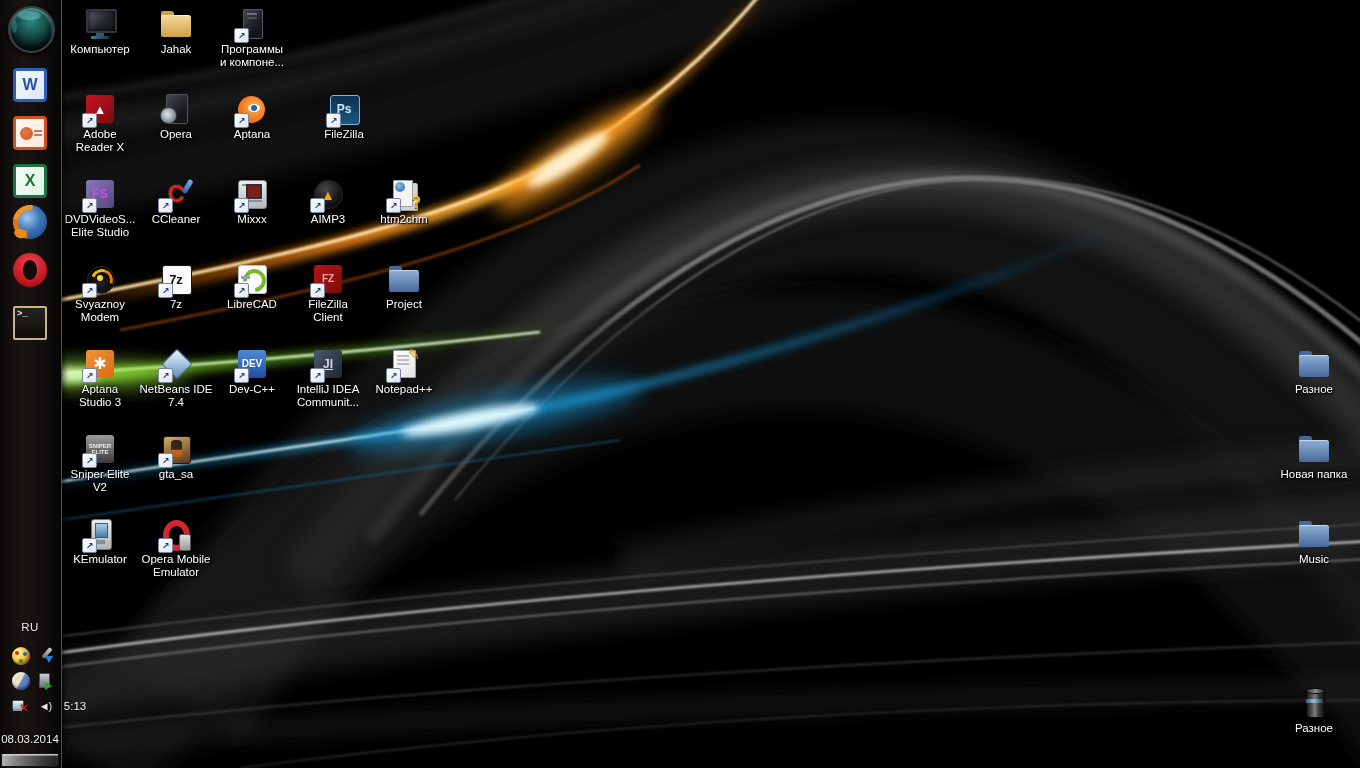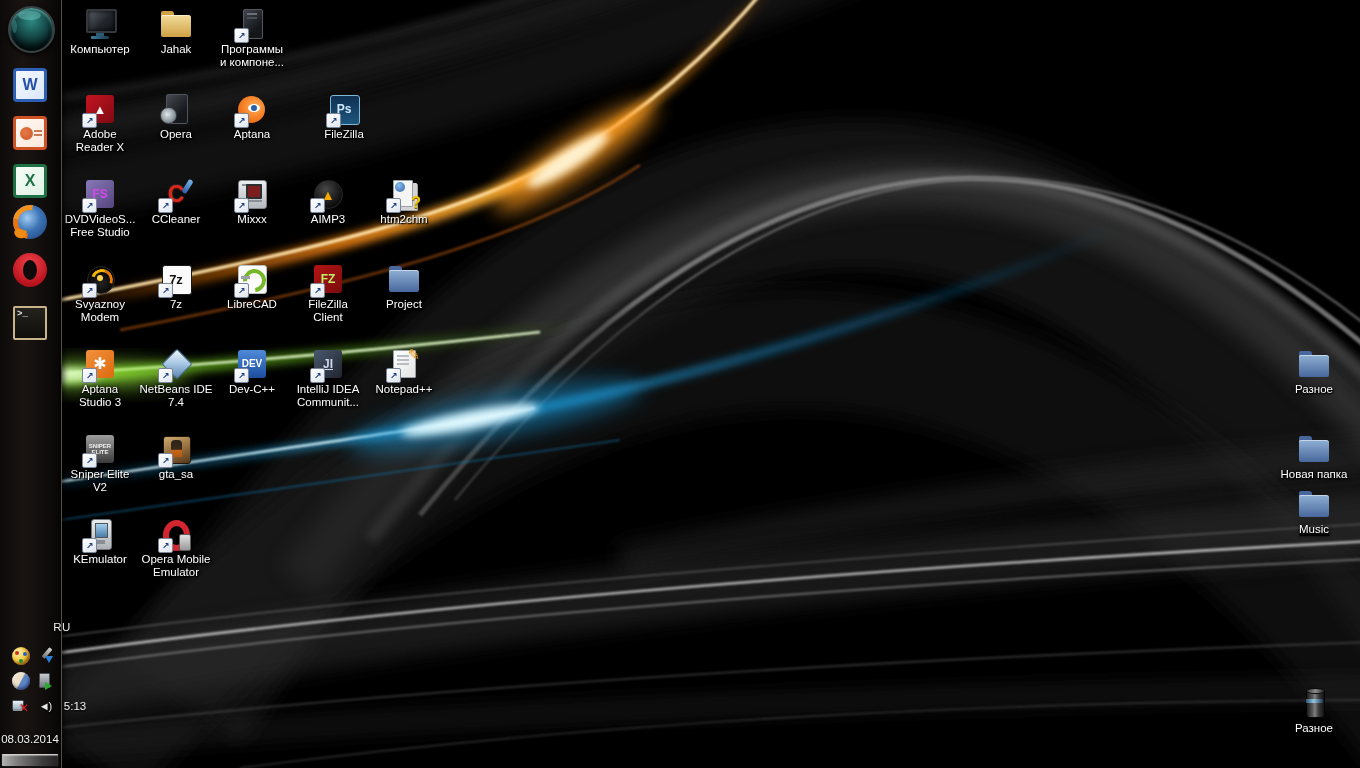--- a/index.html
+++ b/index.html
@@ -147,21 +147,21 @@
   .tb-firefox::after{content:"";position:absolute;left:1px;bottom:1px;width:12px;height:9px;background:#ef8a14;
       border-radius:60% 10% 60% 70%;transform:rotate(18deg);z-index:1;}
   .tb-opera .box{border-radius:50%;background:radial-gradient(circle at 50% 32%,#f2444c,#bc141f 68%,#860a12);}
   .tb-opera::after{content:"";position:absolute;left:10px;top:7px;width:14px;height:20px;border-radius:50%;
       background:#0e0b0a;z-index:1;}
   .tb-terminal .box{background:linear-gradient(180deg,#25231e,#0e0d0b);border:2px solid #c8b488;border-radius:2px;}
   .tb-terminal .t{align-items:flex-start;justify-content:flex-start;padding:3px 0 0 4px;
       font-family:"Liberation Mono","DejaVu Sans Mono",monospace;font-size:9px;color:#e4e4e4;}
 
   .lang{position:absolute;left:0;top:621px;width:60px;text-align:center;color:#ececec;font-size:11.5px;
-      letter-spacing:.5px;text-shadow:0 1px 1px #000;cursor:pointer;padding-left:32px;}
+      letter-spacing:.5px;text-shadow:0 1px 1px #000;cursor:pointer;}
   .tico{position:absolute;width:18px;height:18px;cursor:pointer;}
   .tico .t{position:absolute;inset:0;display:flex;align-items:center;justify-content:center;}
   .ti-color-ball{border-radius:50%;background:radial-gradient(circle at 35% 30%,#fff2a8,#f0c233 55%,#bc7e10);
       box-shadow:inset -2px -2px 3px rgba(110,55,0,.65);}
   .ti-color-ball::after{content:"";position:absolute;left:3px;top:4px;width:4px;height:4px;border-radius:50%;
       background:#d03020;box-shadow:8px 1px 0 #2a62c2,4px 8px 0 #1e9040;}
   .ti-tool-download::before{content:"";position:absolute;left:8px;top:0;width:4px;height:12px;border-radius:1px;
       background:linear-gradient(180deg,#d2d2d2,#6e6e6e);transform:rotate(40deg);}
   .ti-tool-download::after{content:"";position:absolute;left:8px;top:9px;width:0;height:0;
       border:4px solid transparent;border-top:7px solid #2a7fd8;}
@@ -306,21 +306,21 @@
         </div>
         <div class="lbl">FileZilla</div>
       </div>
       <div class="dicon" style="left: 57px; top: 177px;">
         <div class="art k-sq">
           <div class="box" style="background: linear-gradient(135deg, rgb(136, 120, 184), rgb(85, 69, 126));"></div>
           <span class="t" style="color: #d946ef; font-size: 12px;">FS</span>
           <div class="sc">↗</div>
         </div>
         <div class="lbl">DVDVideoS...
-Free Studio</div>
+Elite Studio</div>
       </div>
       <div class="dicon" style="left: 133px; top: 177px;">
         <div class="art k-ccleaner">
           <div class="box"></div>
           <span class="t">C</span>
           <div class="sc">↗</div>
         </div>
         <div class="lbl">CCleaner</div>
       </div>
       <div class="dicon" style="left: 209px; top: 177px;">
@@ -365,21 +365,21 @@
       <div class="dicon" style="left: 209px; top: 262px;">
         <div class="art k-ring">
           <div class="box"></div>
           <div class="sc">↗</div>
         </div>
         <div class="lbl">LibreCAD</div>
       </div>
       <div class="dicon" style="left: 285px; top: 262px;">
         <div class="art k-sq">
           <div class="box" style="background: linear-gradient(135deg, rgb(180, 20, 20), rgb(122, 12, 12));"></div>
-          <span class="t" style="color: #bef264; font-size: 12px;">FZ</span>
+          <span class="t" style="color: #fca5a5; font-size: 10px;">FZ</span>
           <div class="sc">↗</div>
         </div>
         <div class="lbl">FileZilla
 Client</div>
       </div>
       <div class="dicon" style="left: 361px; top: 262px;">
         <div class="art k-folder" style="--fc1: #8fb0d4; --fc2: #48679c;">
           <div class="box"></div>
         </div>
         <div class="lbl">Project</div>
@@ -463,21 +463,21 @@
           <div class="box"></div>
         </div>
         <div class="lbl">Разное</div>
       </div>
       <div class="dicon" style="left: 1271px; top: 432px;">
         <div class="art k-folder" style="--fc1: #8fb0d4; --fc2: #48679c;">
           <div class="box"></div>
         </div>
         <div class="lbl">Новая папка</div>
       </div>
-      <div class="dicon" style="left: 1271px; top: 487px; text-decoration: underline;">
+      <div class="dicon" style="left: 1271px; top: 517px;">
         <div class="art k-folder" style="--fc1: #8fb0d4; --fc2: #48679c;">
           <div class="box"></div>
         </div>
         <div class="lbl">Music</div>
       </div>
       <div class="dicon" style="left: 1271px; top: 686px;">
         <div class="art k-bin">
           <div class="box"></div>
         </div>
         <div class="lbl">Разное</div>

